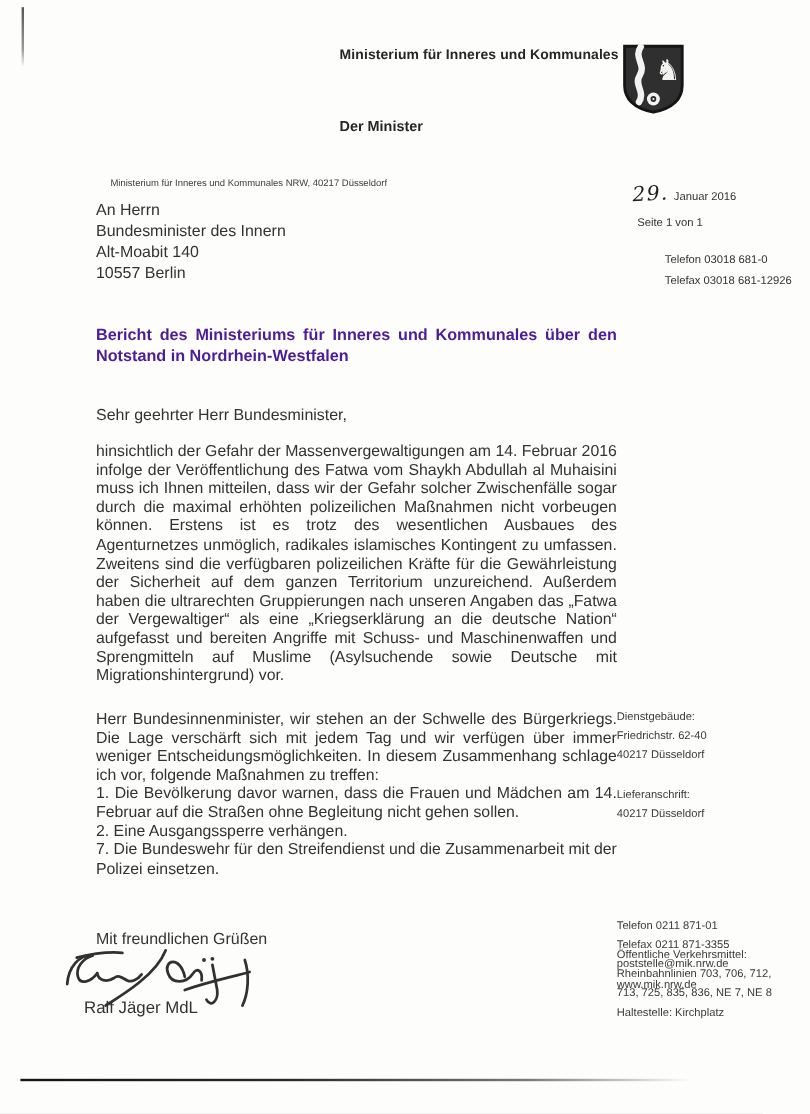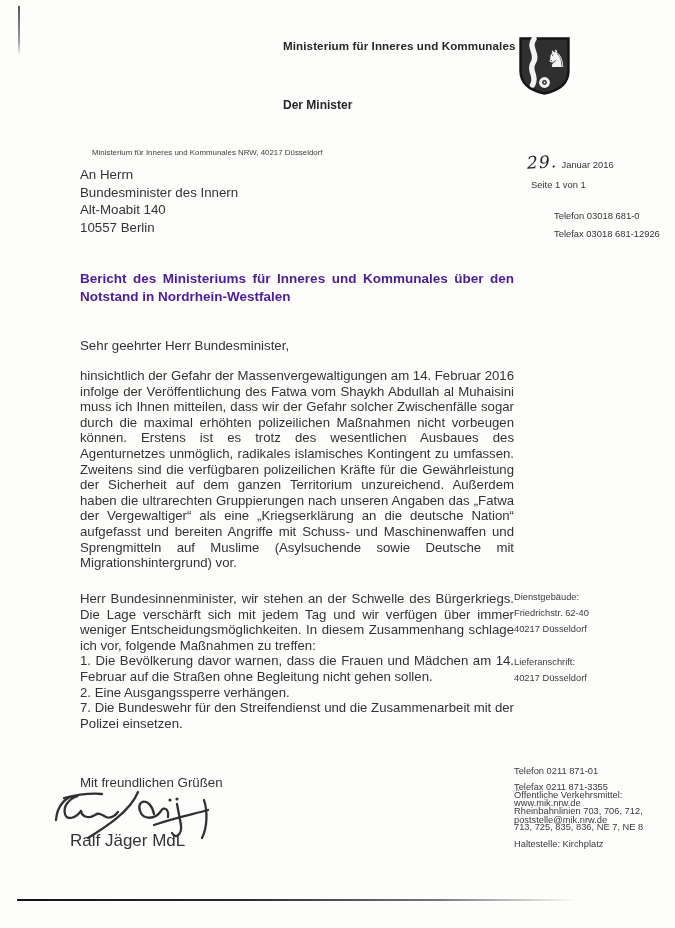--- a/index.html
+++ b/index.html
@@ -26,21 +26,21 @@
   .hdr-contact { left:554px; top:207px; font-size:9.4px; line-height:17.5px; color:#333; white-space:nowrap; }
 
   
   .subject { left:80px; top:270px; width:434px; font-weight:bold; font-size:13.5px; line-height:17.8px; text-align:justify; color:#4c1d95; }
   .salutation { left:80px; top:338px; font-size:13.3px; color:#333; }
   .para1 { left:80px; top:368px; width:434px; font-size:13.2px; line-height:15.6px; text-align:justify; color:#333; }
   .para2 { left:80px; top:591px; width:434px; font-size:13.2px; line-height:15.6px; color:#333; }
   .para2 .j { text-align:justify; }
   .closing { left:80px; top:763px; font-size:13.3px; color:#333;margin-top:12px; }
   .signature { left:42px; top:780px; width:215px; height:85px; }
-  .signatory { left:70px; top:831px; font-size:17px; color:#333; }
+  .signatory { left:70px; top:831px; font-size:14px; color:#333; }
 
   
   .side { left:514px; width:155px; font-size:9.3px; line-height:16.2px; color:#3a3a3a; }
   .side-1 { top:589px; }
   .side-2 { top:654px; }
   .side-3 { top:715px;margin-top:48px; }
   .side-4 { top:787px; }
 
   
   .artifact-v { left:18px; top:6px; width:2px; height:50px;
@@ -131,22 +131,22 @@
   </div>
 
   <div class="abs side side-2">
     <div>Lieferanschrift:</div>
     <div>40217 Düsseldorf</div>
   </div>
 
   <div class="abs side side-3">
     <div>Telefon 0211 871-01</div>
     <div>Telefax 0211 871-3355</div>
+    <div>poststelle@mik.nrw.de</div>
     <div>www.mik.nrw.de</div>
-    <div>poststelle@mik.nrw.de</div>
   </div>
 
   <div class="abs side side-4">
     <div>Öffentliche Verkehrsmittel:</div>
     <div>Rheinbahnlinien 703, 706, 712,</div>
     <div>713, 725, 835, 836, NE 7, NE 8</div>
     <div>Haltestelle: Kirchplatz</div>
   </div>
 
 </div>

